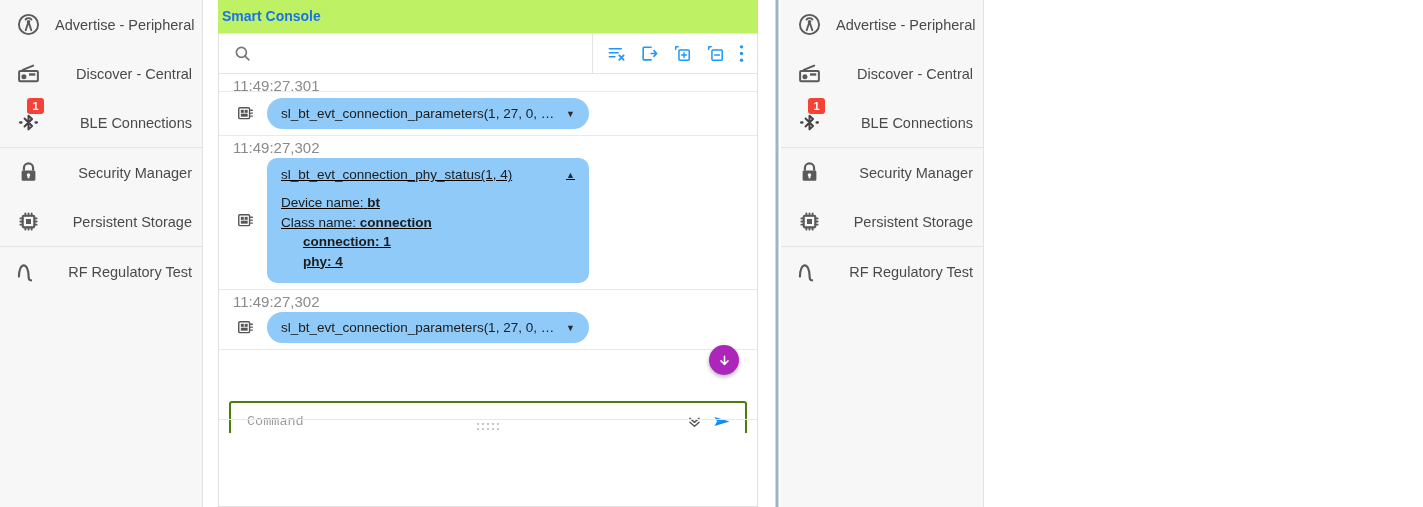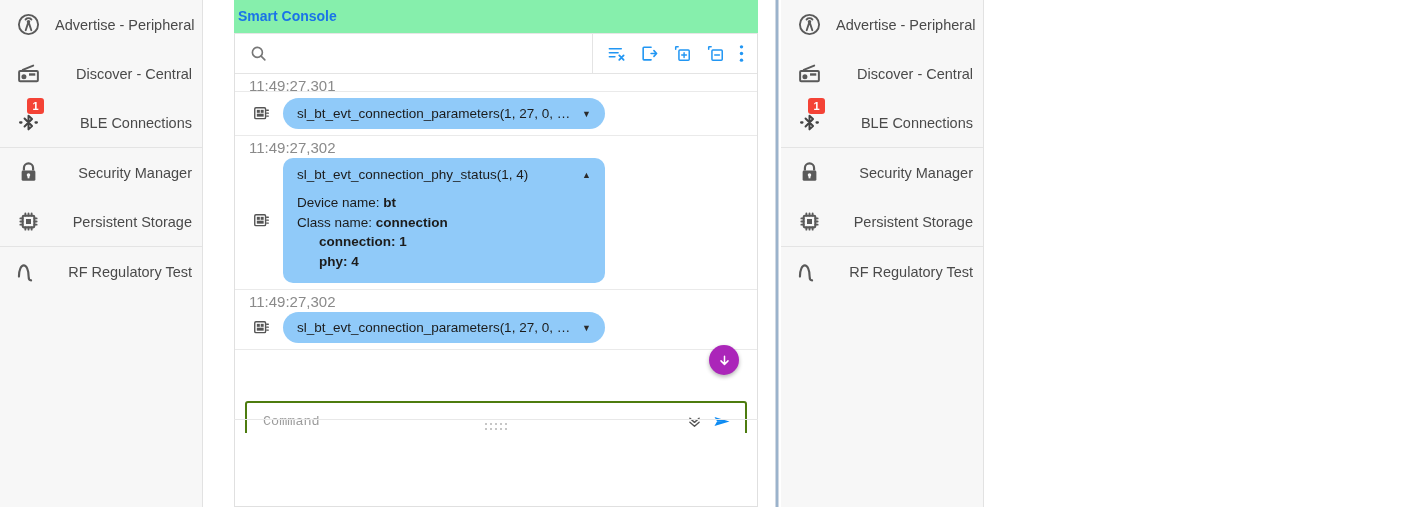--- a/index.html
+++ b/index.html
@@ -46,22 +46,21 @@
   .badge {
     position:absolute; top:-11px; left:13px;
     min-width:17px; height:16px; padding:0 4px;
     background:#f44336; color:#fff; border-radius:3px;
     font-size:11px; line-height:16px; text-align:center; font-weight:600;
   }
 
   
   .console {
     position:absolute; top:0; bottom:0;
-    background:#86efac;
-    margin-left:16px;
+    background:#bef264;
   }
   .console-left  { left:218px; right:14px; }
   .console-right { left:998px; right:4px; }
 
   .console-title {
     color:#1a73e8; font-size:14px; font-weight:bold;
     padding:8px 2px 9px 4px;
   }
   .console-box {
     border:1px solid #e0e0e0; border-top:1px solid #e6e6e6;
@@ -88,21 +87,21 @@
     border-left:1px solid #e4e4e4; color:#2196f3;
   }
   .tb-btn { display:flex; align-items:center; justify-content:center; cursor:pointer; }
 
   
   .log-list { position:absolute; left:0; right:0; top:40px; bottom:58px; overflow:hidden; background:#fff; }
   .log-row { border-bottom:1px solid #eaeaea; padding:0 0 6px 0; position:relative; }
   .log-row.clipped { height:18px; overflow:hidden; }
   .ts { color:#8a8a8a; font-size:15px; padding:3px 0 2px 14px; }
   .row-body { display:flex; align-items:center; gap:10px; padding:0 10px 0 14px; }
-  .row-body.top { align-items:flex-end; }
+  .row-body.top { align-items:flex-end;text-decoration:underline; }
   .chip-icon { flex:0 0 24px; width:24px; display:flex; align-items:center; justify-content:center; color:#555; }
   .row-body.top .chip-icon { align-self:center; }
 
   .chip {
     border-radius:16px; background:#90caf9; color:#1c1c1c;
     font-size:13.5px; display:flex; align-items:center; justify-content:space-between;
     padding:7px 14px; gap:10px; cursor:pointer; min-height:31px;
   }
   .chip-text { white-space:nowrap; overflow:hidden; text-overflow:ellipsis; }
   .caret { font-size:9px; color:#2b2b2b; flex:0 0 auto; }

